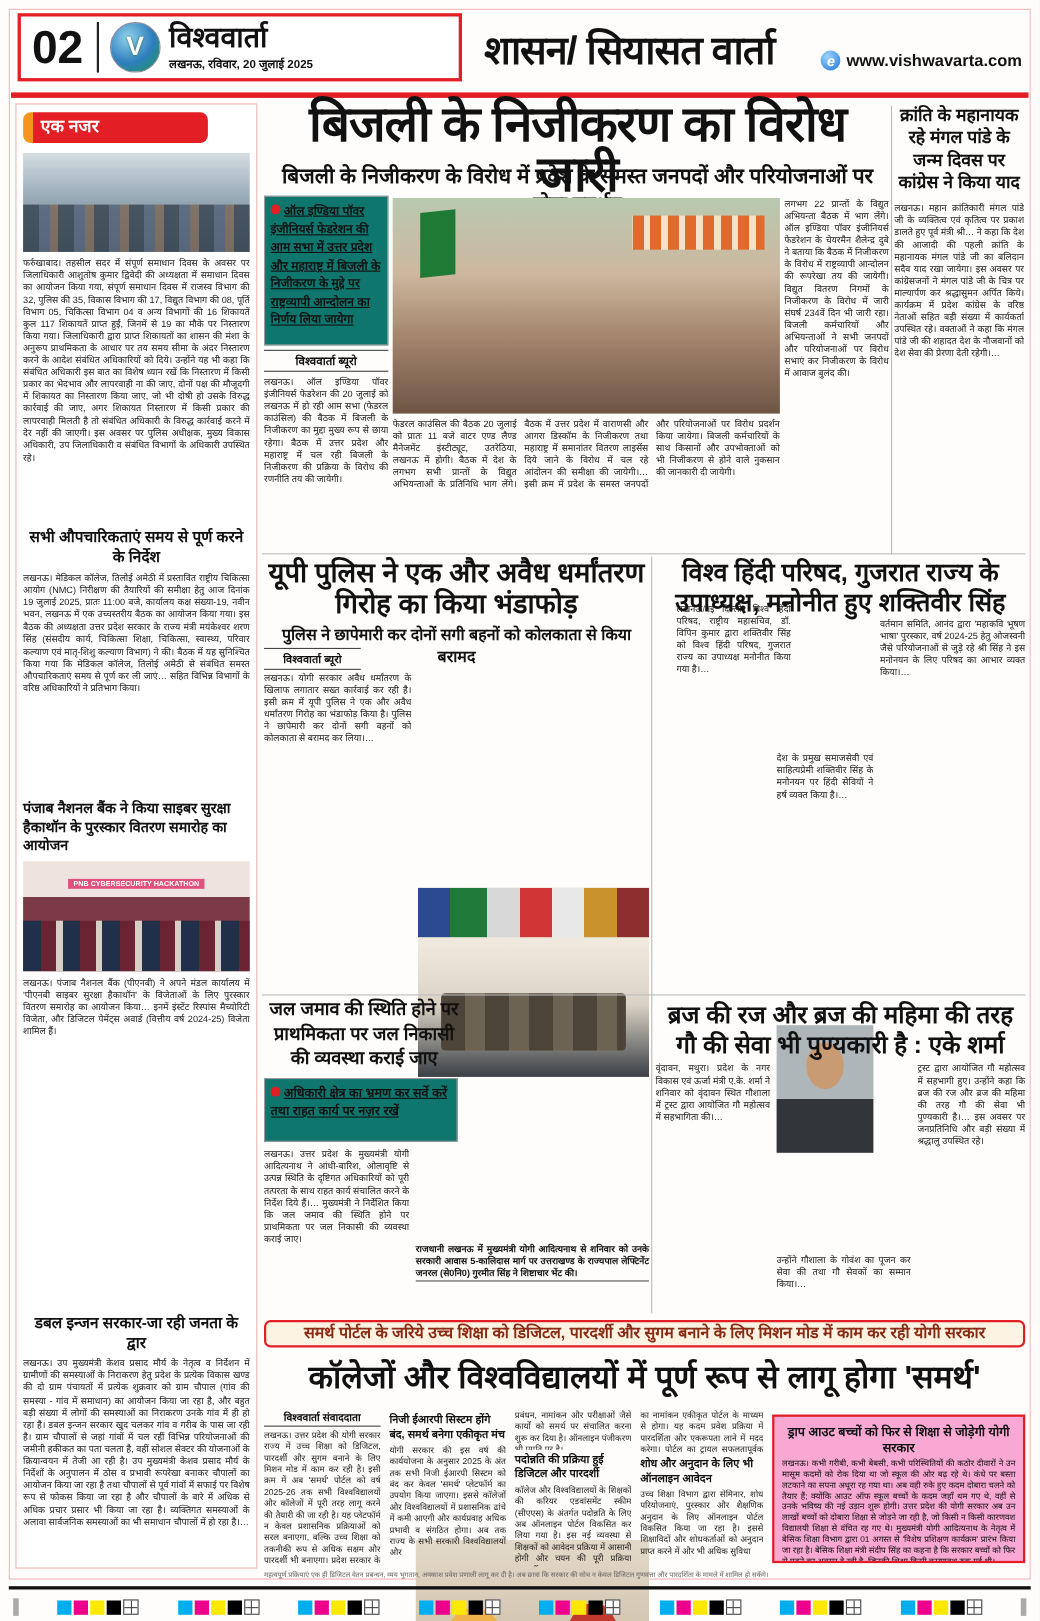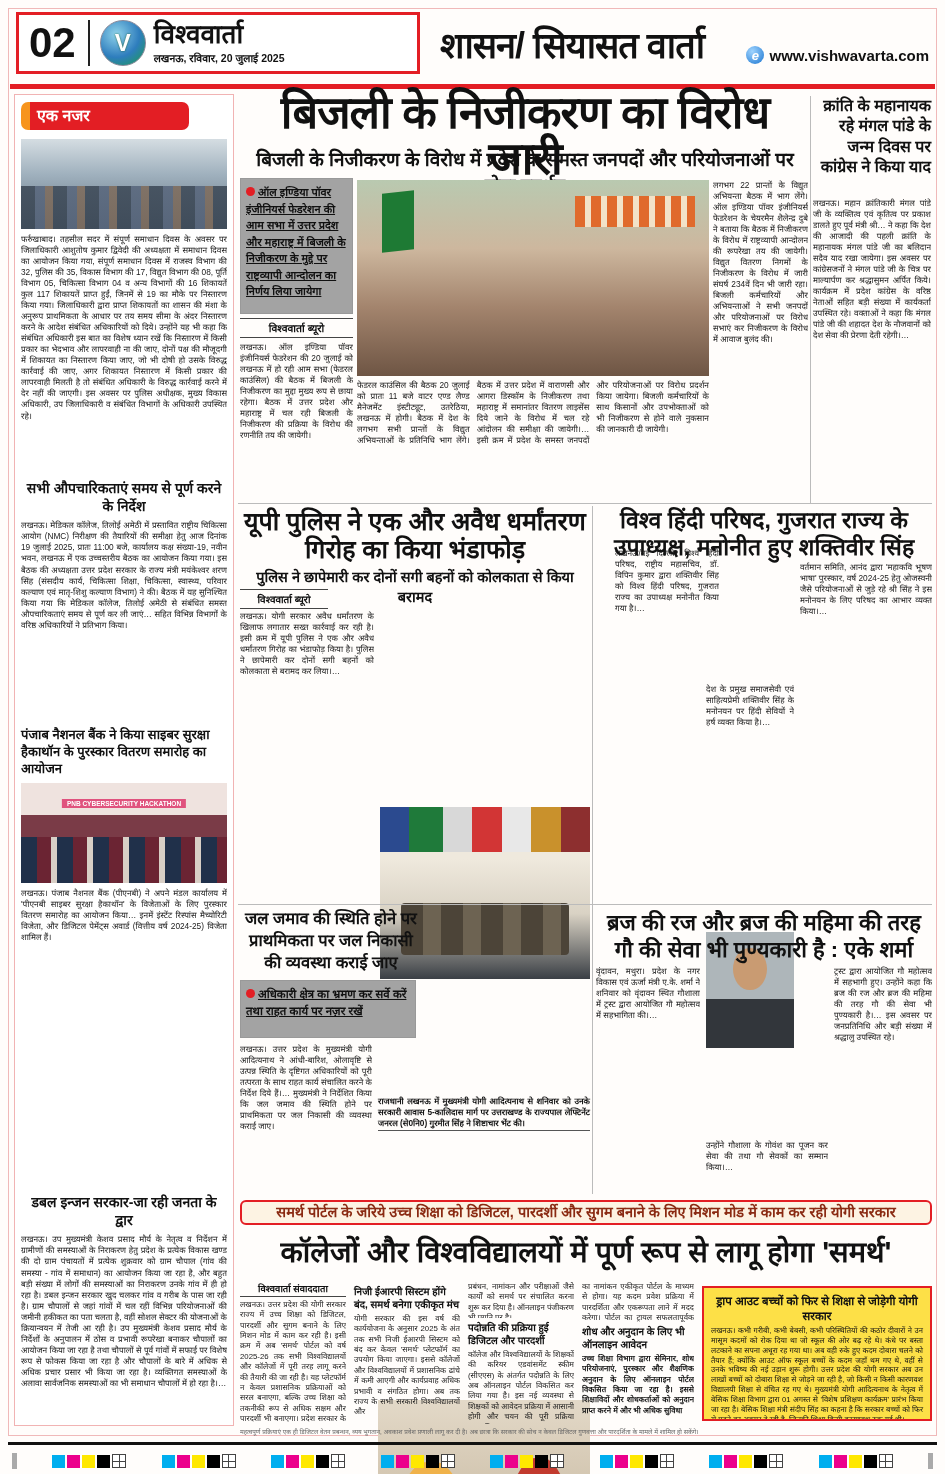--- a/index.html
+++ b/index.html
@@ -23,21 +23,21 @@
   .section-title{left:392px;top:20px;width:360px;text-align:center;font-size:36px;font-weight:bold;letter-spacing:-1px;}
   .website{right:16px;top:46px;display:flex;align-items:center;gap:5px;font-weight:bold;font-size:15px;}
   .e-icon{width:18px;height:18px;border-radius:50%;background:radial-gradient(circle at 35% 30%,#9fd4ff,#1b75d0);
     color:#fff;font-style:italic;font-weight:bold;font-size:13px;display:flex;align-items:center;justify-content:center;}
   .red-rule{left:10px;top:84px;width:925px;height:5px;background:var(--accent);}
 
   
   .jus{text-align:justify;font-size:8.3px;line-height:1.33;color:#1a1a1a;overflow:hidden;}
   .byline{font-weight:bold;font-size:10.5px;border-top:1px solid #444;border-bottom:1px solid #444;padding:2px 0;text-align:center;}
   .dot{width:9px;height:9px;background:var(--accent);border-radius:50%;display:inline-block;margin-right:3px;}
-  .bullet-box{border:1px solid #999;padding:5px;font-size:11px;font-weight:bold;line-height:1.5;box-sizing:border-box;background:#a3a3a3;}
+  .bullet-box{border:1px solid #999;padding:5px;font-size:11px;font-weight:bold;line-height:1.5;box-sizing:border-box;background:#0f766e;}
   .bullet-box .ul{text-decoration:underline;}
   .vr{background:#bbb;width:1px;}
   .hr{background:#bbb;height:1px;}
 
   
   .sidebar{left:14px;top:94px;width:220px;height:1332px;border:1px solid #f1b3b3;padding:5px 6px;
     box-sizing:border-box;overflow:hidden;background:#fff;}
   .badge{width:168px;height:28px;line-height:28px;color:#fff;font-weight:bold;font-size:16px;padding-left:16px;
     border-radius:7px;background:linear-gradient(90deg,#f7941d 0 9px,var(--accent) 9px);margin:2px 0 9px;box-sizing:border-box;}
   .sb-title{font-size:13px;font-weight:bold;line-height:1.3;margin:7px 0 5px;}
@@ -77,30 +77,30 @@
 
   
   .lead-headline{left:240px;top:90px;width:570px;font-size:45px;font-weight:bold;text-align:center;line-height:1.02;letter-spacing:-1px;}
   .lead-subhead{left:240px;top:146px;width:570px;font-size:19px;font-weight:bold;text-align:center;}
   .h-conv{left:240px;top:507px;width:350px;font-size:25px;font-weight:bold;text-align:center;line-height:1.12;}
   .sub-conv{left:240px;top:566px;width:350px;font-size:14.5px;font-weight:bold;text-align:center;}
   .h-hc{left:596px;top:507px;width:336px;font-size:23px;font-weight:bold;text-align:center;line-height:1.16;}
   .h-wl{left:240px;top:908px;width:182px;font-size:16.5px;font-weight:bold;line-height:1.32;text-align:center;}
   .h-braj{left:596px;top:910px;width:336px;font-size:22px;font-weight:bold;text-align:center;line-height:1.22;}
   .mangal{left:813px;top:96px;width:118px;}
-  .mangal-head{font-size:16px;font-weight:bold;text-align:right;line-height:1.28;margin-bottom:20px;}
+  .mangal-head{font-size:16px;font-weight:bold;text-align:center;line-height:1.28;margin-bottom:6px;}
 
   
   .sam-banner{left:240px;top:1200px;width:692px;height:25px;border:2px solid var(--accent);border-radius:6px;
     background:#fdf3e3;color:#8a2a12;font-size:14.5px;font-weight:bold;text-align:center;line-height:21px;box-sizing:border-box;}
   .sam-head{left:240px;top:1231px;width:692px;font-size:29px;font-weight:bold;text-align:center;}
   .sam-col{top:1282px;height:141px;}
   .sam-sub{font-weight:bold;font-size:10px;line-height:1.25;margin:4px 0 3px;}
   .sam-byline{font-weight:bold;font-size:9.5px;text-align:center;border-bottom:1px solid #444;margin-bottom:3px;padding-bottom:1px;}
-  .sam-box{left:702px;top:1286px;width:230px;height:135px;border:2px solid var(--accent);padding:5px 7px;box-sizing:border-box;overflow:hidden;background:#fde047;}
+  .sam-box{left:702px;top:1286px;width:230px;height:135px;border:2px solid var(--accent);padding:5px 7px;box-sizing:border-box;overflow:hidden;background:#f9a8d4;}
   .box-title{font-size:11.5px;font-weight:bold;text-align:center;margin-bottom:3px;}
   .box-body{font-size:7.6px;line-height:1.3;text-align:justify;}
 
   .caption{font-size:8.3px;font-weight:bold;line-height:1.3;text-align:justify;border-bottom:1px solid #555;padding-bottom:2px;}
 
   
   .overflow-line{left:240px;top:1427px;width:692px;font-size:6.3px;color:#666;white-space:nowrap;overflow:hidden;}
   .black-rule{left:8px;top:1442px;width:929px;height:3px;background:#111;}
   .marks-row{left:8px;top:1451px;width:929px;height:20px;display:flex;justify-content:space-between;align-items:center;
     padding:0 4px;box-sizing:border-box;}
@@ -194,21 +194,21 @@
   <div class="abs jus" style="left:800px;top:562px;width:132px;height:340px;">वर्तमान समिति, आनंद द्वारा 'महाकवि भूषण भाषा' पुरस्कार, वर्ष 2024-25 हेतु ओजस्वनी जैसे परियोजनाओं से जुड़े रहे श्री सिंह ने इस मनोनयन के लिए परिषद का आभार व्यक्त किया।…</div>
 
   <div class="abs hr" style="left:238px;top:904px;width:694px;"></div>
 
   <div class="abs h-wl">जल जमाव की स्थिति होने पर प्राथमिकता पर जल निकासी की व्यवस्था कराई जाए</div>
   <div class="abs bullet-box" style="left:240px;top:980px;width:176px;height:58px;font-size:11.5px;">
     <span class="dot"></span><span class="ul">अधिकारी क्षेत्र का भ्रमण कर सर्वे करें तथा राहत कार्य पर नज़र रखें</span>
   </div>
   <div class="abs jus" style="left:240px;top:1044px;width:132px;height:150px;">लखनऊ। उत्तर प्रदेश के मुख्यमंत्री योगी आदित्यनाथ ने आंधी-बारिश, ओलावृष्टि से उत्पन्न स्थिति के दृष्टिगत अधिकारियों को पूरी तत्परता के साथ राहत कार्य संचालित करने के निर्देश दिये हैं।… मुख्यमंत्री ने निर्देशित किया कि जल जमाव की स्थिति होने पर प्राथमिकता पर जल निकासी की व्यवस्था कराई जाए।</div>
   <div class="abs photo photo-cm-meet" style="left:378px;top:916px;width:212px;height:222px;"></div>
-  <div class="abs caption" style="left:378px;top:1096px;width:212px;">राजधानी लखनऊ में मुख्यमंत्री योगी आदित्यनाथ से शनिवार को उनके सरकारी आवास 5-कालिदास मार्ग पर उत्तराखण्ड के राज्यपाल लेफ्टिनेंट जनरल (से0नि0) गुरमीत सिंह ने शिष्टाचार भेंट की।</div>
+  <div class="abs caption" style="left:378px;top:1130px;width:212px;">राजधानी लखनऊ में मुख्यमंत्री योगी आदित्यनाथ से शनिवार को उनके सरकारी आवास 5-कालिदास मार्ग पर उत्तराखण्ड के राज्यपाल लेफ्टिनेंट जनरल (से0नि0) गुरमीत सिंह ने शिष्टाचार भेंट की।</div>
 
   <div class="abs h-braj">ब्रज की रज और ब्रज की महिमा की तरह गौ की सेवा भी पुण्यकारी है : एके शर्मा</div>
   <div class="abs jus" style="left:706px;top:1140px;width:122px;height:54px;">उन्होंने गौशाला के गोवंश का पूजन कर सेवा की तथा गौ सेवकों का सम्मान किया।…</div>
 
   <div class="abs jus" style="left:596px;top:966px;width:104px;height:228px;">वृंदावन, मथुरा। प्रदेश के नगर विकास एवं ऊर्जा मंत्री ए.के. शर्मा ने शनिवार को वृंदावन स्थित गौशाला में ट्रस्ट द्वारा आयोजित गौ महोत्सव में सहभागिता की।…</div>
   <div class="abs jus" style="left:834px;top:966px;width:98px;height:228px;">ट्रस्ट द्वारा आयोजित गौ महोत्सव में सहभागी हुए। उन्होंने कहा कि ब्रज की रज और ब्रज की महिमा की तरह गौ की सेवा भी पुण्यकारी है।… इस अवसर पर जनप्रतिनिधि और बड़ी संख्या में श्रद्धालु उपस्थित रहे।</div>
 
   <div class="abs sam-head">कॉलेजों और विश्वविद्यालयों में पूर्ण रूप से लागू होगा 'समर्थ'</div>
   <div class="abs sam-banner">समर्थ पोर्टल के जरिये उच्च शिक्षा को डिजिटल, पारदर्शी और सुगम बनाने के लिए मिशन मोड में काम कर रही योगी सरकार</div>
 
@@ -221,21 +221,21 @@
     <div class="jus" style="font-size:7.8px;height:112px;">योगी सरकार की इस वर्ष की कार्ययोजना के अनुसार 2025 के अंत तक सभी निजी ईआरपी सिस्टम को बंद कर केवल 'समर्थ' प्लेटफॉर्म का उपयोग किया जाएगा। इससे कॉलेजों और विश्वविद्यालयों में प्रशासनिक ढांचे में कमी आएगी और कार्यप्रवाह अधिक प्रभावी व संगठित होगा। अब तक राज्य के सभी सरकारी विश्वविद्यालयों और</div>
   </div>
   <div class="abs sam-col" style="left:468px;width:106px;">
     <div class="jus" style="font-size:7.8px;height:36px;">प्रबंधन, नामांकन और परीक्षाओं जैसे कार्यों को समर्थ पर संचालित करना शुरू कर दिया है। ऑनलाइन पंजीकरण भी प्रगति पर है।</div>
     <div class="sam-sub">पदोन्नति की प्रक्रिया हुई डिजिटल और पारदर्शी</div>
     <div class="jus" style="font-size:7.8px;height:74px;">कॉलेज और विश्वविद्यालयों के शिक्षकों की करियर एडवांसमेंट स्कीम (सीएएस) के अंतर्गत पदोन्नति के लिए अब ऑनलाइन पोर्टल विकसित कर लिया गया है। इस नई व्यवस्था से शिक्षकों को आवेदन प्रक्रिया में आसानी होगी और चयन की पूरी प्रक्रिया पारदर्शी</div>
   </div>
   <div class="abs sam-col" style="left:582px;width:112px;">
     <div class="jus" style="font-size:7.8px;height:40px;">का नामांकन एकीकृत पोर्टल के माध्यम से होगा। यह कदम प्रवेश प्रक्रिया में पारदर्शिता और एकरूपता लाने में मदद करेगा। पोर्टल का ट्रायल सफलतापूर्वक जारी है।</div>
     <div class="sam-sub">शोध और अनुदान के लिए भी ऑनलाइन आवेदन</div>
-    <div class="jus" style="font-size:7.8px;height:70px;font-weight:bold;">उच्च शिक्षा विभाग द्वारा सेमिनार, शोध परियोजनाएं, पुरस्कार और शैक्षणिक अनुदान के लिए ऑनलाइन पोर्टल विकसित किया जा रहा है। इससे शिक्षाविदों और शोधकर्ताओं को अनुदान प्राप्त करने में और भी अधिक सुविधा</div>
+    <div class="jus" style="font-size:7.8px;height:70px;">उच्च शिक्षा विभाग द्वारा सेमिनार, शोध परियोजनाएं, पुरस्कार और शैक्षणिक अनुदान के लिए ऑनलाइन पोर्टल विकसित किया जा रहा है। इससे शिक्षाविदों और शोधकर्ताओं को अनुदान प्राप्त करने में और भी अधिक सुविधा</div>
   </div>
   <div class="abs sam-box">
     <div class="box-title">ड्राप आउट बच्चों को फिर से शिक्षा से जोड़ेगी योगी सरकार</div>
     <div class="box-body">लखनऊ। कभी गरीबी, कभी बेबसी, कभी परिस्थितियों की कठोर दीवारों ने उन मासूम कदमों को रोक दिया था जो स्कूल की ओर बढ़ रहे थे। कंधे पर बस्ता लटकाने का सपना अधूरा रह गया था। अब वही रुके हुए कदम दोबारा चलने को तैयार हैं; क्योंकि आउट ऑफ स्कूल बच्चों के कदम जहाँ थम गए थे, वहीं से उनके भविष्य की नई उड़ान शुरू होगी। उत्तर प्रदेश की योगी सरकार अब उन लाखों बच्चों को दोबारा शिक्षा से जोड़ने जा रही है, जो किसी न किसी कारणवश विद्यालयी शिक्षा से वंचित रह गए थे। मुख्यमंत्री योगी आदित्यनाथ के नेतृत्व में बेसिक शिक्षा विभाग द्वारा 01 अगस्त से 'विशेष प्रशिक्षण कार्यक्रम' प्रारंभ किया जा रहा है। बेसिक शिक्षा मंत्री संदीप सिंह का कहना है कि सरकार बच्चों को फिर से पढ़ने का अवसर दे रही है, जिनकी शिक्षा किसी कारणवश रुक गई थी।…</div>
   </div>
 
   <div class="abs overflow-line">महत्वपूर्ण प्रक्रियाएं एक ही डिजिटल    वेतन प्रबन्धन, व्यय भुगतान, अवकाश    प्रवेश प्रणाली लागू कर दी है। अब छात्रा    कि सरकार की सोच न केवल डिजिटल    गुणवत्ता और पारदर्शिता के मामले में    शामिल हो सकेंगे।</div>
   <div class="abs black-rule"></div>
   <div class="abs marks-row">
     <div class="edge-bar"></div>

